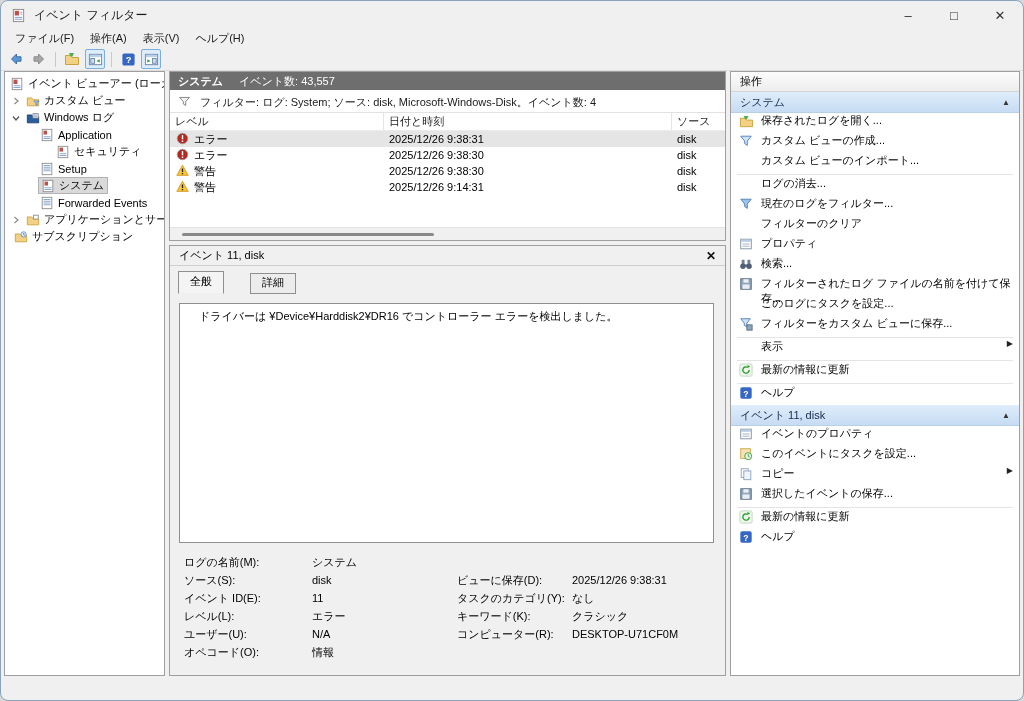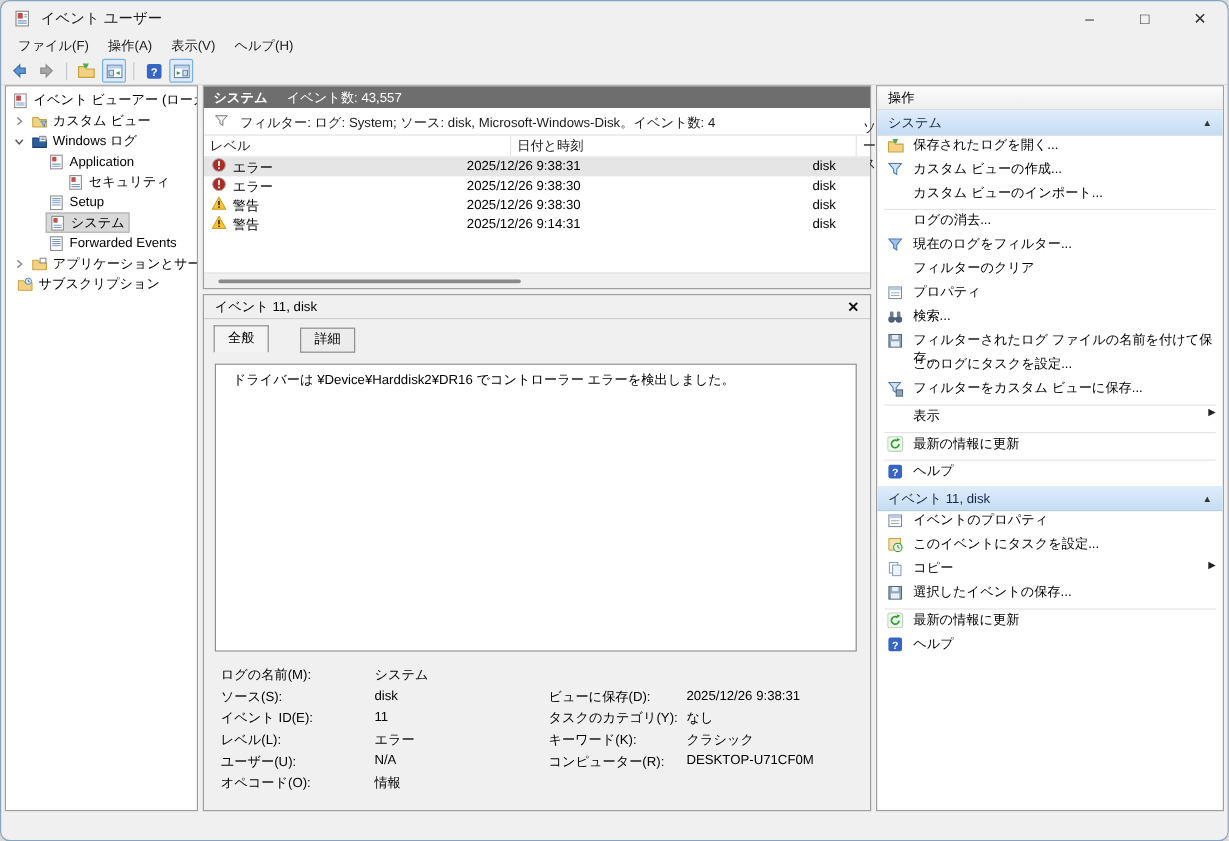--- a/index.html
+++ b/index.html
@@ -34,39 +34,39 @@
   .ticon { width:15px; height:14px; flex:none; display:flex; align-items:center; justify-content:center; }
   .sel-box { display:flex; align-items:center; gap:4px; background:#d9d9d9; border:1px solid #b3b3b3; padding:0 3px 0 1px; }
   
   .center { flex:1; min-width:0; display:flex; flex-direction:column; gap:4px; }
   .list-section { height:170px; display:flex; flex-direction:column; flex:none; }
   .sys-header { height:18px; background:#6e6e6e; color:#fff; font-size:11px; display:flex; align-items:center; padding-left:8px; gap:16px; flex:none; }
   .sys-header b { font-weight:bold; }
   .filter-bar { height:21px; display:flex; align-items:center; gap:9px; padding-left:8px; font-size:11px; color:#1a1a1a; border-bottom:1px solid #e2e2e2; flex:none; margin-top:2px; }
   .col-headers { height:18px; display:flex; font-size:11px; color:#222; flex:none; border-bottom:1px solid #ececec; }
   .col-h { display:flex; align-items:center; padding-left:5px; border-right:1px solid #e4e4e4; }
-  .c-level { width:256px; flex:none; }
+  .c-level { width:214px; flex:none; }
   .c-date  { width:288px; flex:none; }
   .c-src   { flex:1; border-right:none; }
   .ev-row { height:16px; display:flex; align-items:center; font-size:11px; color:#000; }
   .ev-row.selected { background:#e5e5e5; }
   .ev-level { width:214px; flex:none; display:flex; align-items:center; gap:5px; padding-left:6px; }
   .ev-date { width:288px; flex:none; padding-left:5px; }
   .ev-src { flex:1; padding-left:5px; }
   .hscroll { margin-top:auto; height:13px; background:#f0f0f0; border-top:1px solid #e3e3e3; position:relative; flex:none; }
   .hscroll .thumb { position:absolute; left:12px; top:5px; width:252px; height:3px; background:#8a8a8a; border-radius:2px; }
   
   .preview { flex:1; background:#f0f0f0; border:1px solid #9f9f9f; display:flex; flex-direction:column; min-height:0; }
   .pv-header { height:20px; display:flex; align-items:center; padding:0 9px; font-size:11px; border-bottom:1px solid #cfcfcf; flex:none; }
   .pv-close { margin-left:auto; font-size:12px; font-weight:bold; color:#111; }
   .tab-strip { display:flex; padding:5px 0 0 8px; flex:none;gap:23px; }
   .tab { font-size:11px; padding:2px 11px 3px 11px; border:1px solid #8f8f8f; background:#f0f0f0; margin-right:3px; }
   .tab.active { border-bottom-color:#f0f0f0; position:relative; z-index:2; background:#f4f4f4; }
   .tab.inactive { border-top-width:1px; background:#ececec; margin-top:2px; padding-top:1px; }
-  .msg-box { margin:9px 11px 4px 9px; height:240px; background:#fff; border:1px solid #8f8f8f; font-size:11px; color:#000; padding:5px 14px; flex:none; overflow:hidden; }
+  .msg-box { margin:9px 11px 4px 9px; height:240px; background:#fff; border:1px solid #8f8f8f; font-size:11px; color:#000; padding:5px 19px; flex:none; overflow:hidden; }
   .fields { padding:6px 0 0 14px; font-size:11px; color:#000; }
   .frow { display:flex; height:18px; align-items:center; }
   .fl  { width:128px; flex:none; }
   .flv { width:145px; flex:none; }
   .fr  { width:115px; flex:none; }
   .frv { flex:1; }
   
   .actions { width:290px; flex:none; font-size:11px; display:flex; flex-direction:column; overflow:hidden; }
   .actions-title { height:20px; display:flex; align-items:center; padding-left:9px; background:linear-gradient(#fcfcfc,#ededed); border-bottom:1px solid #d4d4d4; flex:none; }
   .sec-header { height:21px; display:flex; align-items:center; padding:0 9px; background:linear-gradient(#dfedfb,#c6dcf3); border-bottom:1px solid #b9cfe4; color:#15284a; flex:none; }
@@ -85,21 +85,21 @@
     <span class="ticon">
       <svg width="15" height="15" viewBox="0 0 16 16">
           <rect x="2.5" y="1.5" width="11" height="13" fill="#fff" stroke="#8a8a8a"></rect>
           <rect x="4" y="3" width="4.5" height="5" fill="#c0504d"></rect>
           <line x1="10" y1="4.5" x2="12" y2="4.5" stroke="#7a9cc6"></line>
           <line x1="10" y1="6.5" x2="12" y2="6.5" stroke="#7a9cc6"></line>
           <line x1="4" y1="10" x2="12" y2="10" stroke="#7a9cc6"></line>
           <line x1="4" y1="12" x2="12" y2="12" stroke="#7a9cc6"></line>
         </svg>
     </span>
-    <span class="title">イベント ユーザー</span>
+    <span class="title">イベント フィルター</span>
     <div class="win-controls">
       <span class="win-btn">–</span>
       <span class="win-btn">□</span>
       <span class="win-btn">✕</span>
     </div>
   </div>
 
   <div class="menubar">
     <span class="menu-item">ファイル(F)</span>
     <span class="menu-item">操作(A)</span>

